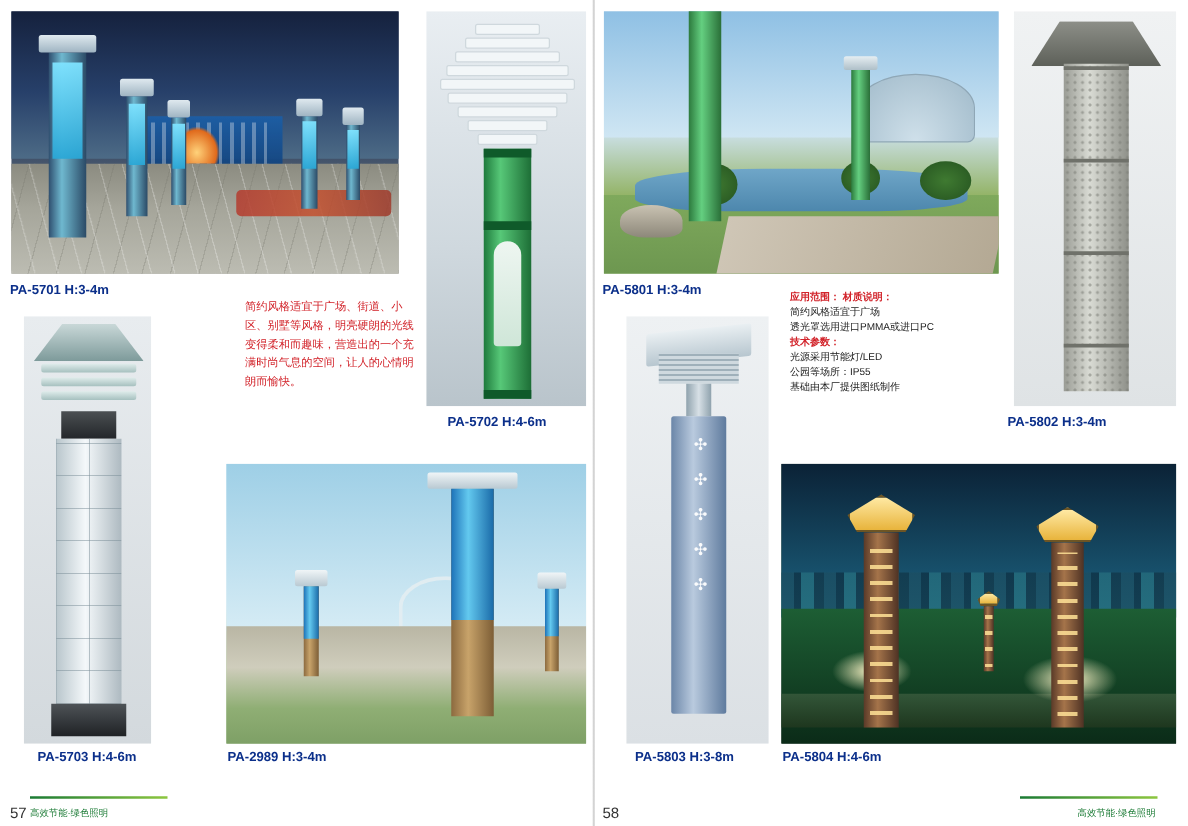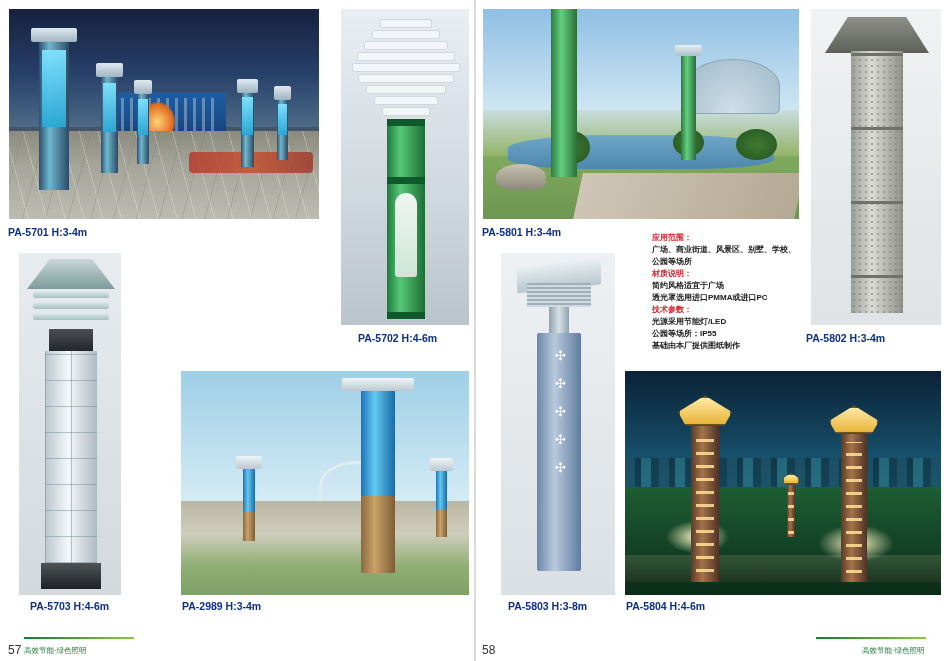--- a/index.html
+++ b/index.html
@@ -131,21 +131,21 @@
   #p5804 .spot { position:absolute; border-radius:50%; background:radial-gradient(#fff6c8,rgba(255,230,140,0) 65%); }
   .lamp5804 { position:absolute; bottom:6%; background:linear-gradient(90deg,#5a3a28,#a5744a 40%,#4e3224); }
   .lamp5804:after { content:""; position:absolute; left:18%; top:6%; width:64%; height:88%;
      background:repeating-linear-gradient(0deg, rgba(255,225,150,.85) 0 3px, transparent 3px 13px); }
   .lamp5804 .lantern { position:absolute; left:50%; transform:translateX(-50%);
      background:linear-gradient(#ffe9a3,#e8b43c); border:2px solid #6d5524;
      clip-path:polygon(50% 0,100% 55%,86% 100%,14% 100%,0 55%); box-shadow:0 0 18px 8px rgba(255,214,110,.55); }
 
   
   .redtext { position:absolute; left:196px; top:238px; width:140px; font-size:9px; line-height:15px; color:#d2232a; }
-  .spec { position:absolute; left:652px; top:232px; width:150px; font-size:8px; line-height:12px; color:#1a1a1a;font-weight:bold; }
+  .spec { position:absolute; left:632px; top:232px; width:150px; font-size:8px; line-height:12px; color:#1a1a1a; }
   .spec b { color:#d2232a; font-size:8px; }
   .pgnum { position:absolute; bottom:4px; font-size:12px; color:#333; }
   .brand { position:absolute; bottom:5px; font-size:7.5px; color:#1a7a34; white-space:nowrap; }
   .footline { position:absolute; height:2px; background:linear-gradient(90deg,#1a7a34,#8dc63f); }
 </style>
 </head>
 <body>
 
 <div class="page">
 
@@ -287,24 +287,24 @@
     </div>
     <div class="lamp5804" style="left:216px;width:26px;height:148px;">
       <div class="lantern" style="top:-28px;width:50px;height:28px;"></div>
     </div>
     <div class="lamp5804" style="left:162px;width:8px;height:52px;bottom:26%;">
       <div class="lantern" style="top:-12px;width:18px;height:12px;"></div>
     </div>
   </div>
   <div class="cap" style="left:626px; top:600px;">PA-5804 H:4-6m</div>
 
+  <div class="redtext">简约风格适宜于广场、街道、小区、别墅等风格，明亮硬朗的光线变得柔和而趣味，营造出的一个充满时尚气息的空间，让人的心情明朗而愉快。</div>
 
   <div class="spec">
     <b>应用范围：</b>
-    <div>广场、商业街道、风景区、别墅、学校、公园等场所</div>
     <b>材质说明：</b>
     <div>简约风格适宜于广场</div>
     <div>透光罩选用进口PMMA或进口PC</div>
     <b>技术参数：</b>
     <div>光源采用节能灯/LED</div>
     <div>公园等场所：IP55</div>
     <div>基础由本厂提供图纸制作</div>
   </div>
 
   <div class="footline" style="left:24px; bottom:22px; width:110px;"></div>

